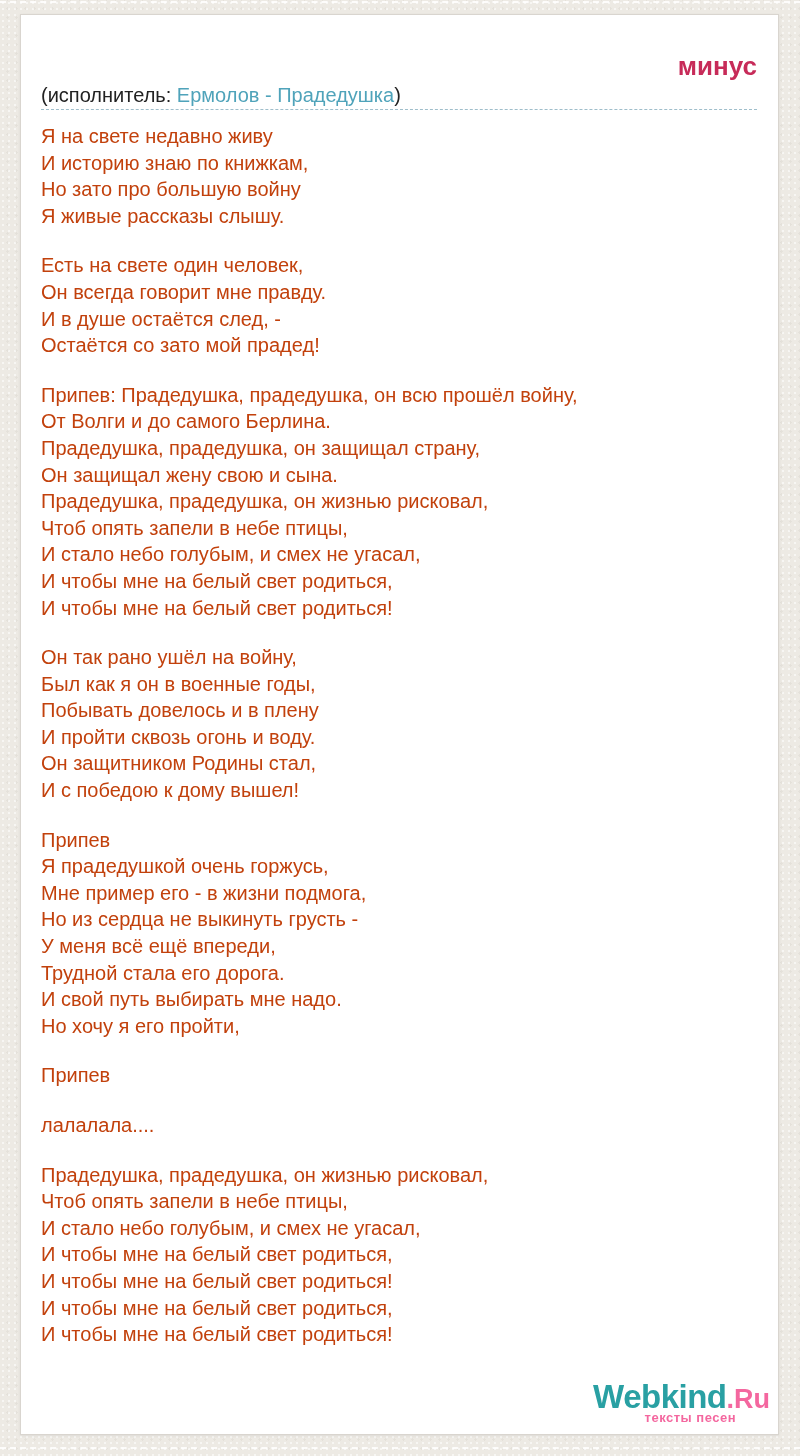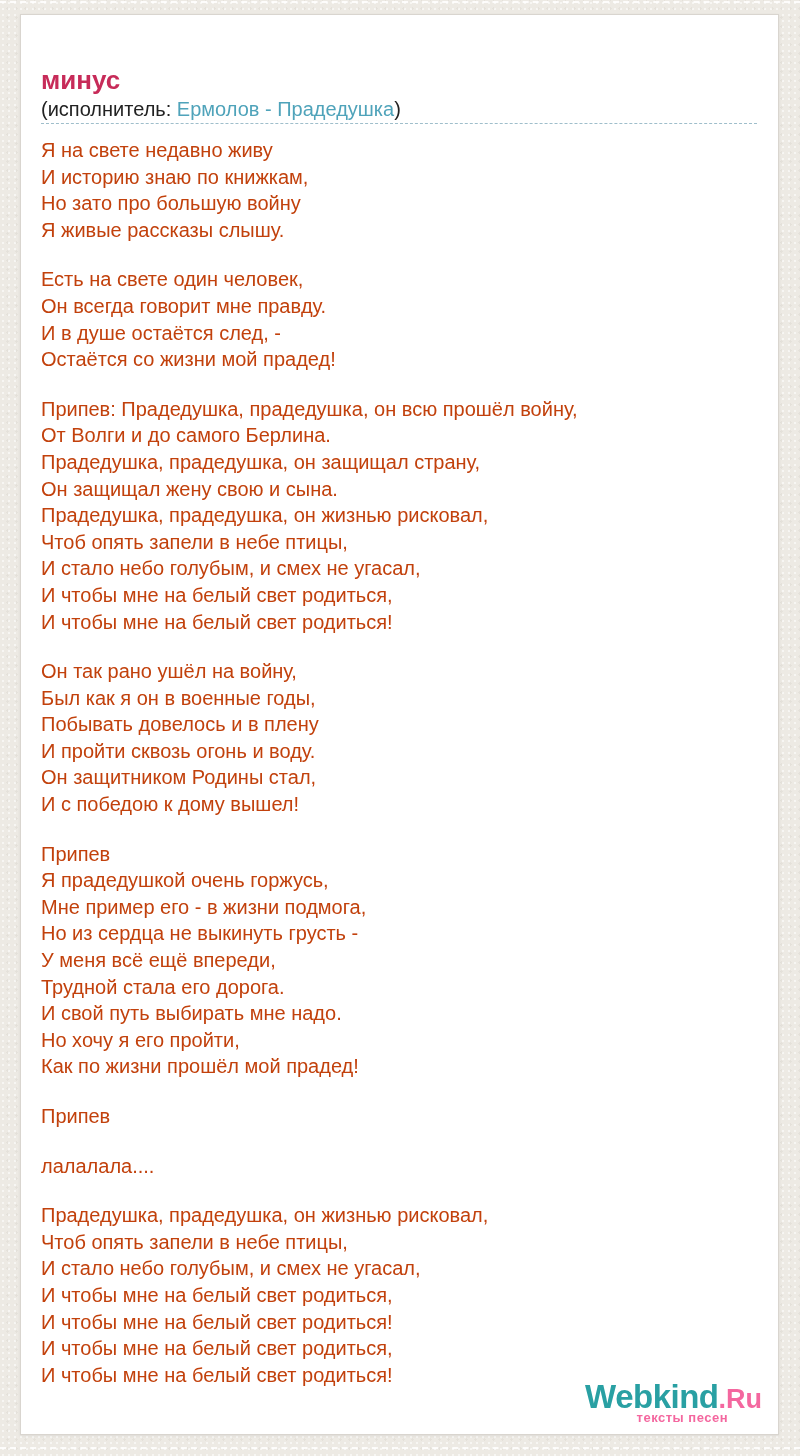--- a/index.html
+++ b/index.html
@@ -37,25 +37,26 @@
     top: 14px;
     width: 759px;
     height: 1421px;
     background: #ffffff;
     border: 1px solid #d9d5cf;
     box-shadow: 0 1px 3px rgba(0,0,0,0.07);
     padding: 24px 21px 0 20px;
   }
 
   .page-title {
-    margin-top: 26px;
+    margin-top: 12px;
     font-size: 26px;
     font-weight: 700;
     line-height: 31px;
     color: #c72b59;
+    text-align: right;
   }
 
   .artist-row {
     margin-top: 2px;
     font-size: 20px;
     line-height: 22px;
     color: #222222;
   }
 
   .artist-link {
@@ -74,21 +75,21 @@
     margin-top: 13px;
     font-size: 20px;
     line-height: 26.6px;
     color: #c2410c;
   }
 
   .lyric-line:empty { height: 23px; }
 
   .logo {
     position: absolute;
-    right: 16px;
+    right: 8px;
     bottom: 10px;
     text-align: right;
     cursor: pointer;
     line-height: 1;
   }
 
   .logo-main {
     white-space: nowrap;
   }
 
@@ -130,21 +131,21 @@
 
   <div class="lyrics">
       <div class="lyric-line">Я на свете недавно живу</div>
       <div class="lyric-line">И историю знаю по книжкам,</div>
       <div class="lyric-line">Но зато про большую войну</div>
       <div class="lyric-line">Я живые рассказы слышу.</div>
       <div class="lyric-line"></div>
       <div class="lyric-line">Есть на свете один человек,</div>
       <div class="lyric-line">Он всегда говорит мне правду.</div>
       <div class="lyric-line">И в душе остаётся след, -</div>
-      <div class="lyric-line">Остаётся со жизни мой прадед!</div>
+      <div class="lyric-line">Остаётся со зато мой прадед!</div>
       <div class="lyric-line"></div>
       <div class="lyric-line">Припев: Прадедушка, прадедушка, он всю прошёл войну,</div>
       <div class="lyric-line">От Волги и до самого Берлина.</div>
       <div class="lyric-line">Прадедушка, прадедушка, он защищал страну,</div>
       <div class="lyric-line">Он защищал жену свою и сына.</div>
       <div class="lyric-line">Прадедушка, прадедушка, он жизнью рисковал,</div>
       <div class="lyric-line">Чтоб опять запели в небе птицы,</div>
       <div class="lyric-line">И стало небо голубым, и смех не угасал,</div>
       <div class="lyric-line">И чтобы мне на белый свет родиться,</div>
       <div class="lyric-line">И чтобы мне на белый свет родиться!</div>
@@ -157,21 +158,20 @@
       <div class="lyric-line">И с победою к дому вышел!</div>
       <div class="lyric-line"></div>
       <div class="lyric-line">Припев</div>
       <div class="lyric-line">Я прадедушкой очень горжусь,</div>
       <div class="lyric-line">Мне пример его - в жизни подмога,</div>
       <div class="lyric-line">Но из сердца не выкинуть грусть -</div>
       <div class="lyric-line">У меня всё ещё впереди,</div>
       <div class="lyric-line">Трудной стала его дорога.</div>
       <div class="lyric-line">И свой путь выбирать мне надо.</div>
       <div class="lyric-line">Но хочу я его пройти,</div>
-      <div class="lyric-line">Как по жизни прошёл мой прадед!</div>
       <div class="lyric-line"></div>
       <div class="lyric-line">Припев</div>
       <div class="lyric-line"></div>
       <div class="lyric-line">лалалала....</div>
       <div class="lyric-line"></div>
       <div class="lyric-line">Прадедушка, прадедушка, он жизнью рисковал,</div>
       <div class="lyric-line">Чтоб опять запели в небе птицы,</div>
       <div class="lyric-line">И стало небо голубым, и смех не угасал,</div>
       <div class="lyric-line">И чтобы мне на белый свет родиться,</div>
       <div class="lyric-line">И чтобы мне на белый свет родиться!</div>

